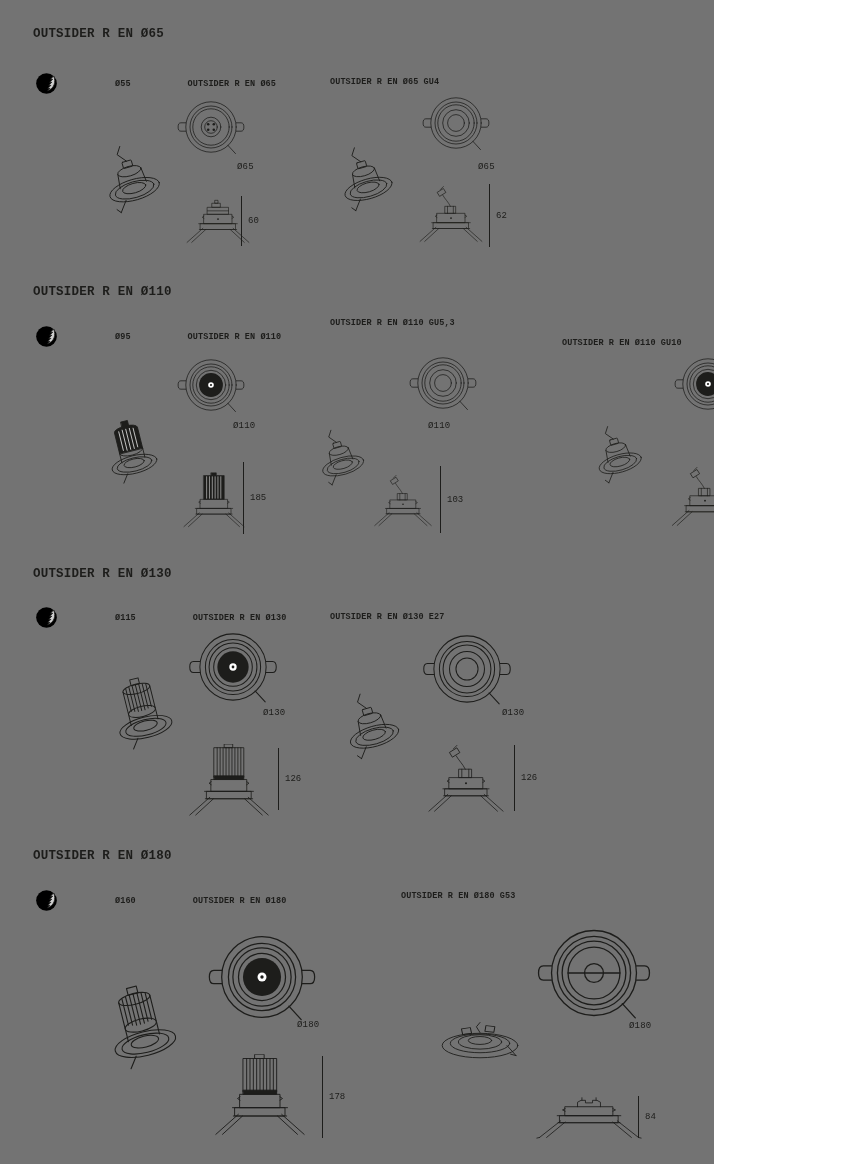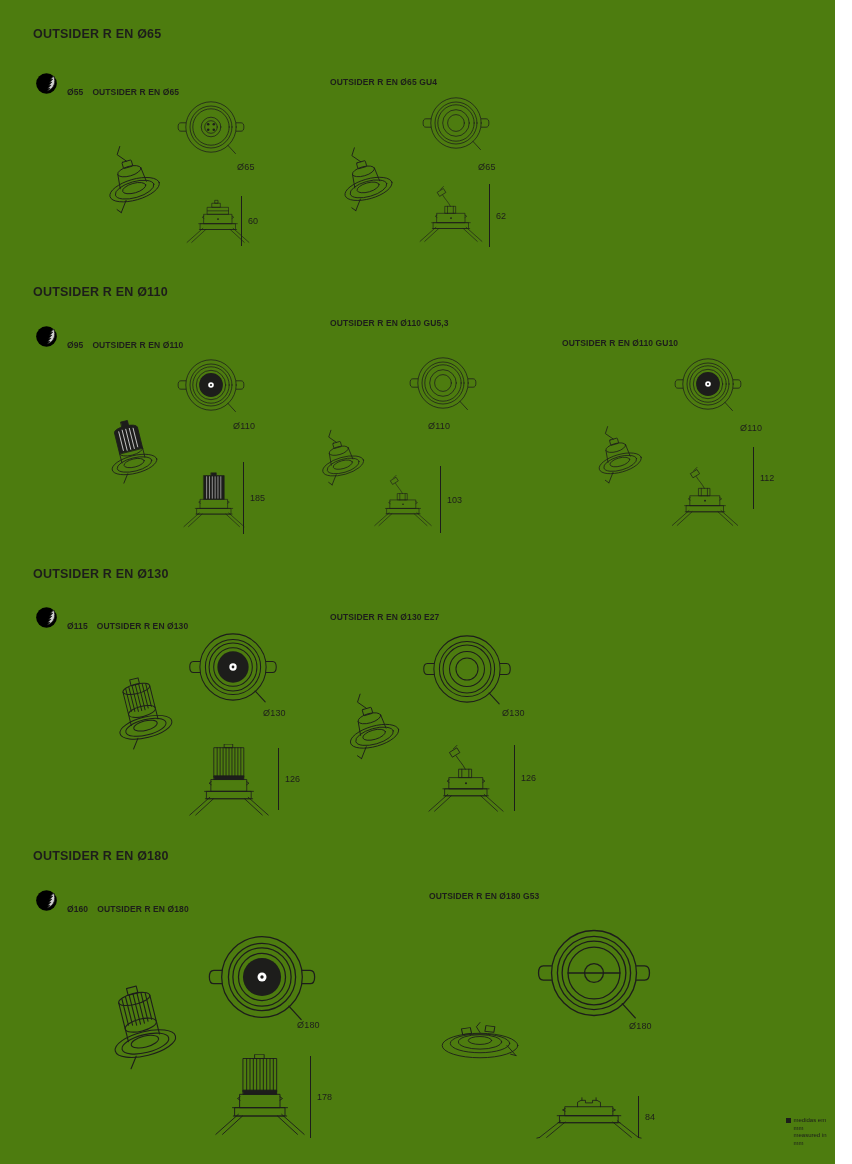--- a/index.html
+++ b/index.html
@@ -1,19 +1,19 @@
 <!DOCTYPE html>
 <html><head>
 <meta charset="utf-8">
 <style>
   html,body{margin:0;padding:0;background:#fff;}
-  .page{position:relative;width:835px;height:1164px;background:#4d7c0f;overflow:hidden;
-        font-family:Liberation Sans, sans-serif;color:#1d1d1b;}
+  .page{position:relative;width:714px;height:1164px;background:#737373;overflow:hidden;
+        font-family:Liberation Mono, monospace;color:#1d1d1b;}
   .sec-title{position:absolute;margin:0;font-size:12.5px;font-weight:bold;letter-spacing:.2px;}
-  .cutrow{position:absolute;display:flex;align-items:flex-end;}
+  .cutrow{position:absolute;display:flex;align-items:center;gap:48px;}
   .cut-icon{width:27px;height:27px;flex:0 0 auto;}
   .cut-dia{font-size:8.5px;font-weight:bold;margin-left:7px;letter-spacing:.1px;}
   .plabel{font-size:8.5px;font-weight:bold;letter-spacing:.1px;}
   .cutrow .plabel{margin-left:9px;}
   .lbl{position:absolute;}
   .d{position:absolute;overflow:visible;}
   .d *{stroke:#1d1d1b;fill:none;stroke-width:1.1;stroke-linecap:round;stroke-linejoin:round;}
   .dia{position:absolute;font-size:9px;letter-spacing:.2px;}
   .dim{position:absolute;border-left:1px solid #1d1d1b;}
   .dim span{position:absolute;left:6px;top:50%;transform:translateY(-50%);font-size:9px;white-space:nowrap;}
@@ -401,25 +401,25 @@
   <svg class="d" viewBox="0 0 100 100" style="left:92px;top:970px;width:100px;height:100px">
       <use href="#p-led"></use>
     </svg>
   <svg class="d" viewBox="0 0 100 100" style="left:206px;top:921px;width:112px;height:112px">
       <use href="#t-dark"></use>
     </svg>
   <span class="dia" style="left:297px;top:1020px">Ø180</span>
   <svg class="d" viewBox="0 0 120 100" style="left:210px;top:1050px;width:100px;height:92px">
       <use href="#s-ledstriped"></use>
     </svg>
-  <div class="dim" style="left:310px;top:1056px;height:82px">
+  <div class="dim" style="left:322px;top:1056px;height:82px">
       <span>178</span>
     </div>
 
-  <span class="lbl plabel" style="left:429px;top:891px">OUTSIDER R EN Ø180 G53</span>
+  <span class="lbl plabel" style="left:401px;top:891px">OUTSIDER R EN Ø180 G53</span>
   <svg class="d" viewBox="0 0 100 100" style="left:435px;top:998px;width:90px;height:72px" preserveAspectRatio="none">
       <use href="#p-flat"></use>
     </svg>
   <svg class="d" viewBox="0 0 100 100" style="left:535px;top:914px;width:118px;height:118px">
       <use href="#t-line"></use>
     </svg>
   <span class="dia" style="left:629px;top:1021px">Ø180</span>
   <svg class="d" viewBox="0 0 120 100" style="left:536px;top:1076px;width:106px;height:64px" preserveAspectRatio="none">
       <use href="#s-low"></use>
     </svg>

